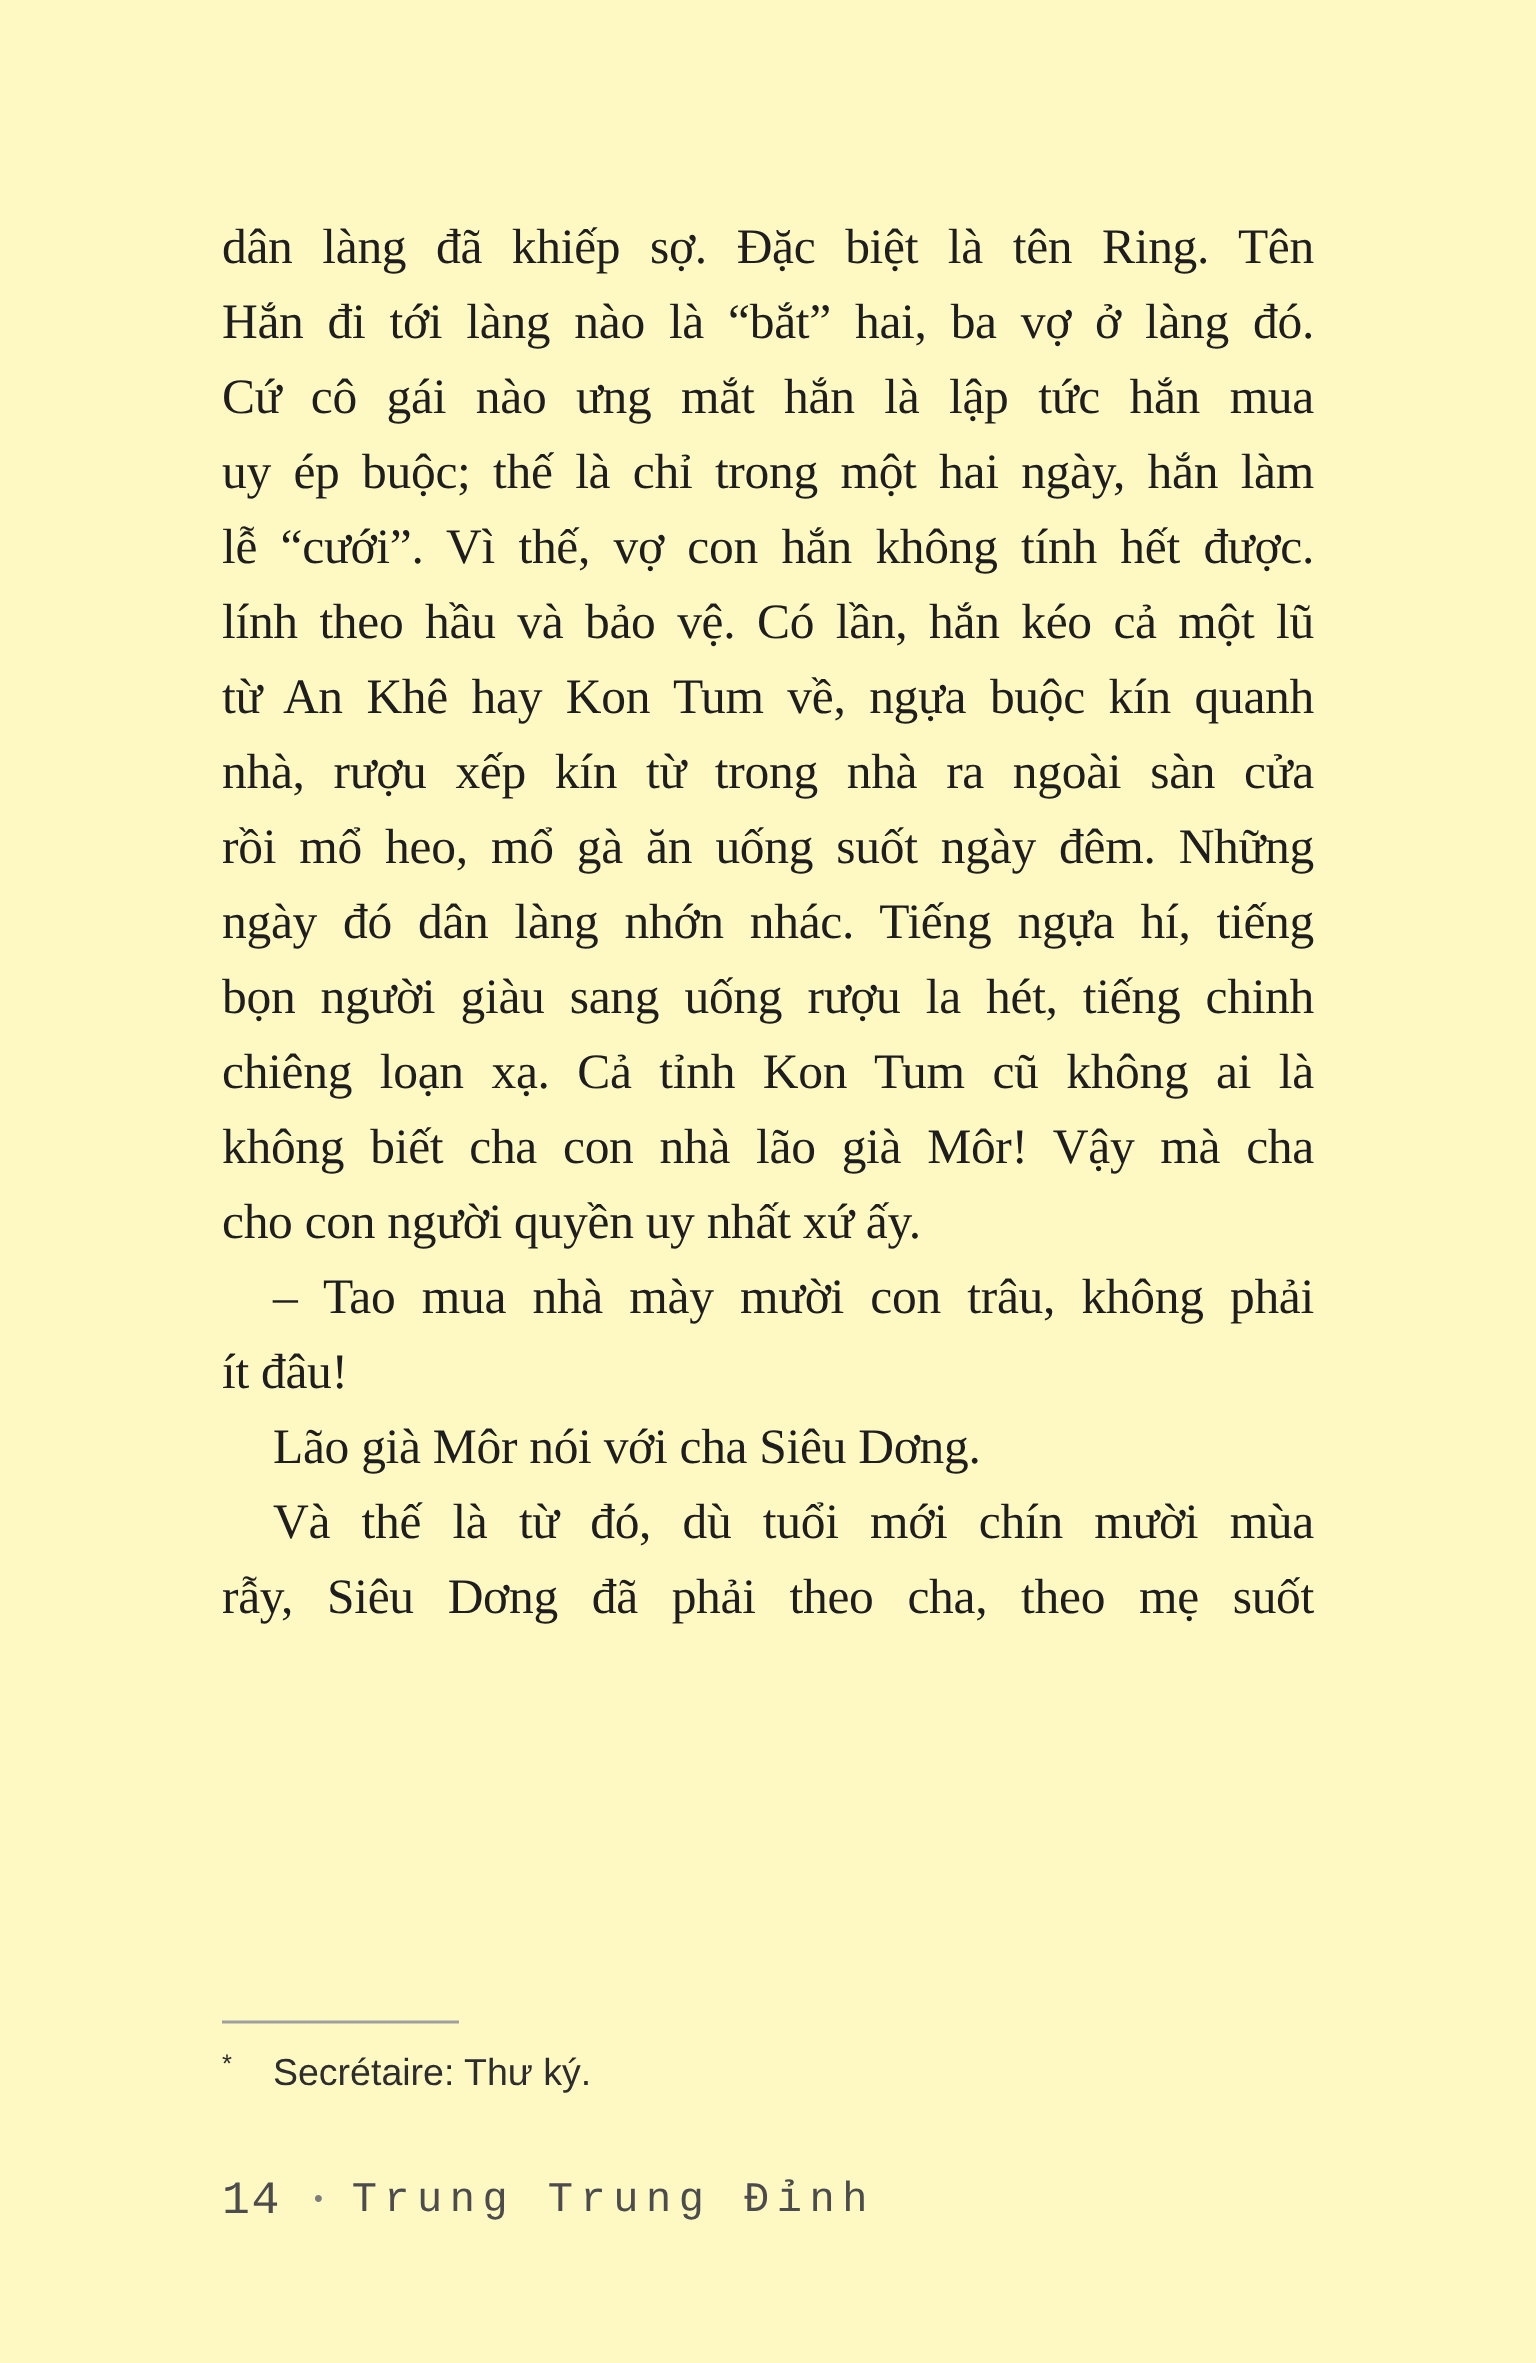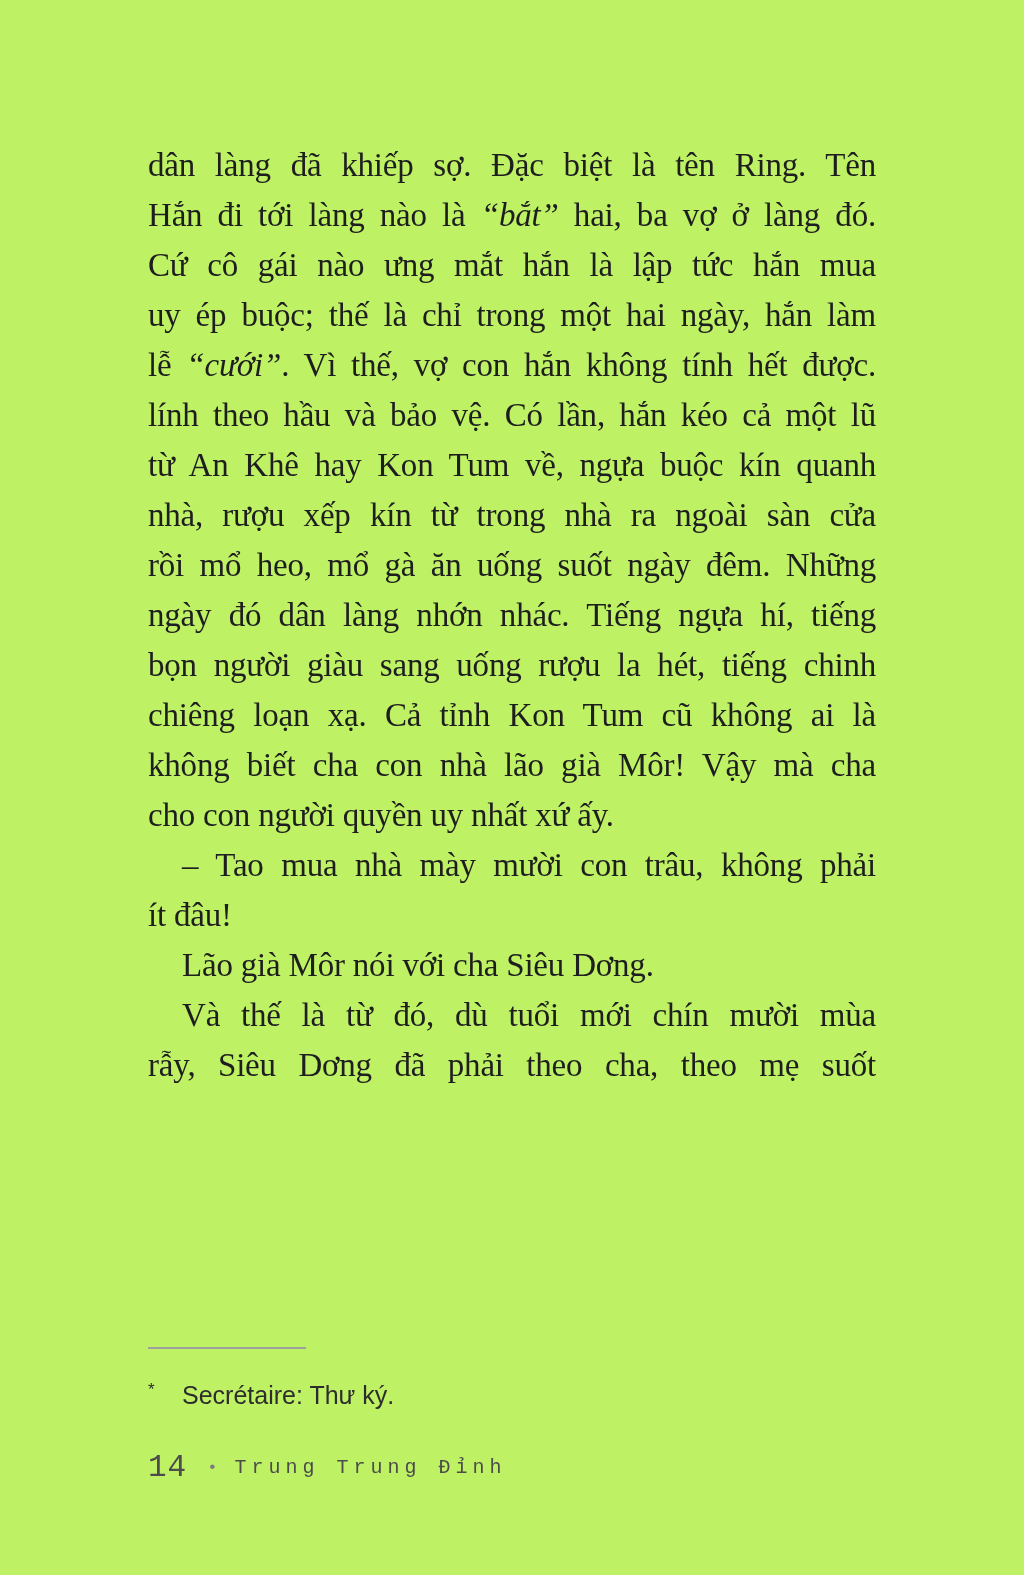--- a/index.html
+++ b/index.html
@@ -7,21 +7,21 @@
     padding: 0;
     width: 1024px;
     height: 1575px;
     background: #ffffff;
     overflow: hidden;
   }
   .page {
     position: relative;
     width: 1024px;
     height: 1575px;
-    background: #bef264;
+    background: #fef9c3;
   }
   .body-text {
     position: absolute;
     left: 148px;
     top: 140px;
     width: 728px;
     font-family: "Liberation Serif", "DejaVu Serif", serif;
     font-size: 33px;
     color: #1e1e1e;
     letter-spacing: -0.2px;
@@ -32,21 +32,21 @@
     white-space: normal;
     text-align: left;
   }
   .line.j {
     text-align: justify;
     text-align-last: justify;
   }
   .line.ind {
     text-indent: 34px;
   }
-  .it { font-style: italic; }
+  .it { }
   .sup {
     font-size: 58%;
     vertical-align: 14px;
     letter-spacing: 0;
   }
   .footnote-rule {
     position: absolute;
     left: 148px;
     top: 1347px;
     width: 158px;
@@ -55,21 +55,20 @@
   }
   .footnote {
     position: absolute;
     left: 148px;
     top: 1358px;
     width: 728px;
     font-family: "Liberation Sans", "DejaVu Sans", sans-serif;
     font-size: 25px;
     line-height: 36px;
     color: #2d2d2d;
-    margin-top: 14px;
   }
   .fn-marker {
     display: inline-block;
     width: 34px;
     font-size: 17px;
     vertical-align: 9px;
     color: #2d2d2d;
   }
   .footer {
     position: absolute;
@@ -83,21 +82,21 @@
   .page-num {
     font-size: 31px;
     letter-spacing: 1px;
   }
   .footer-bullet {
     font-size: 17px;
     color: #7d7d7d;
     margin: 0 17px 0 20px;
   }
   .footer-author {
-    font-size: 20px;
+    font-size: 28px;
     letter-spacing: 5px;
     color: #4c4c4c;
   }
 </style>
 </head>
 <body>
 
 <div class="page">
 
   <div class="body-text">

